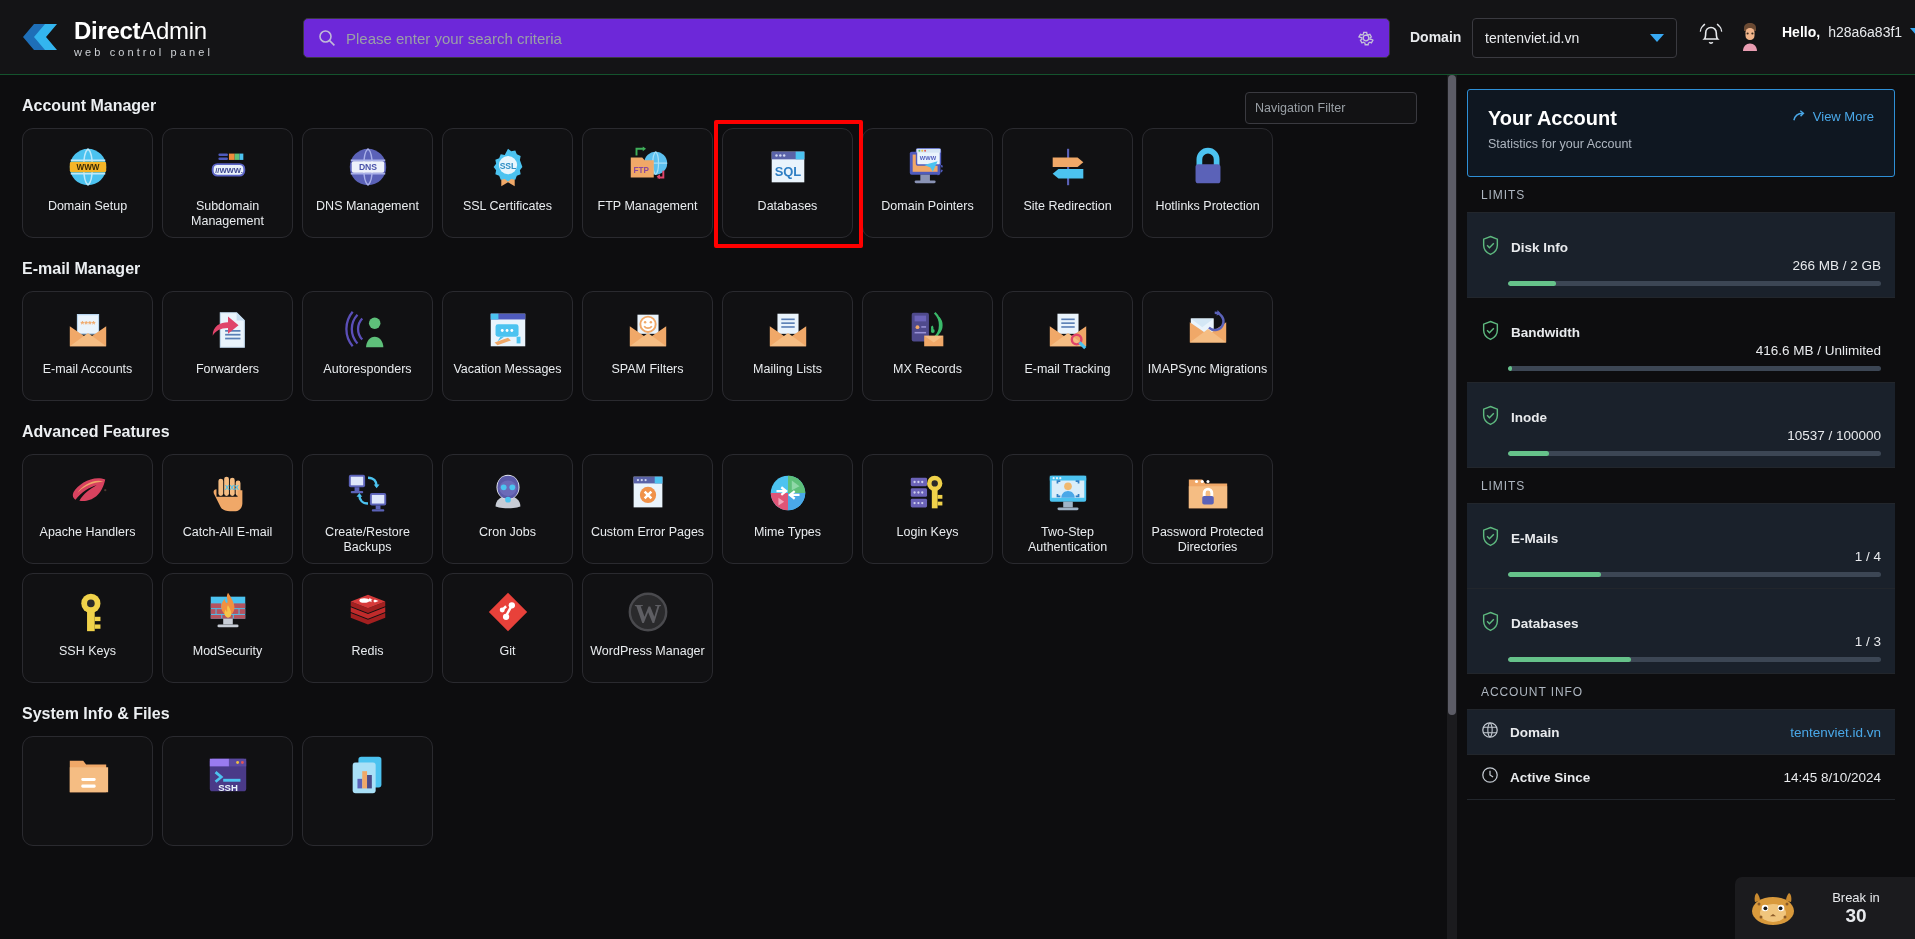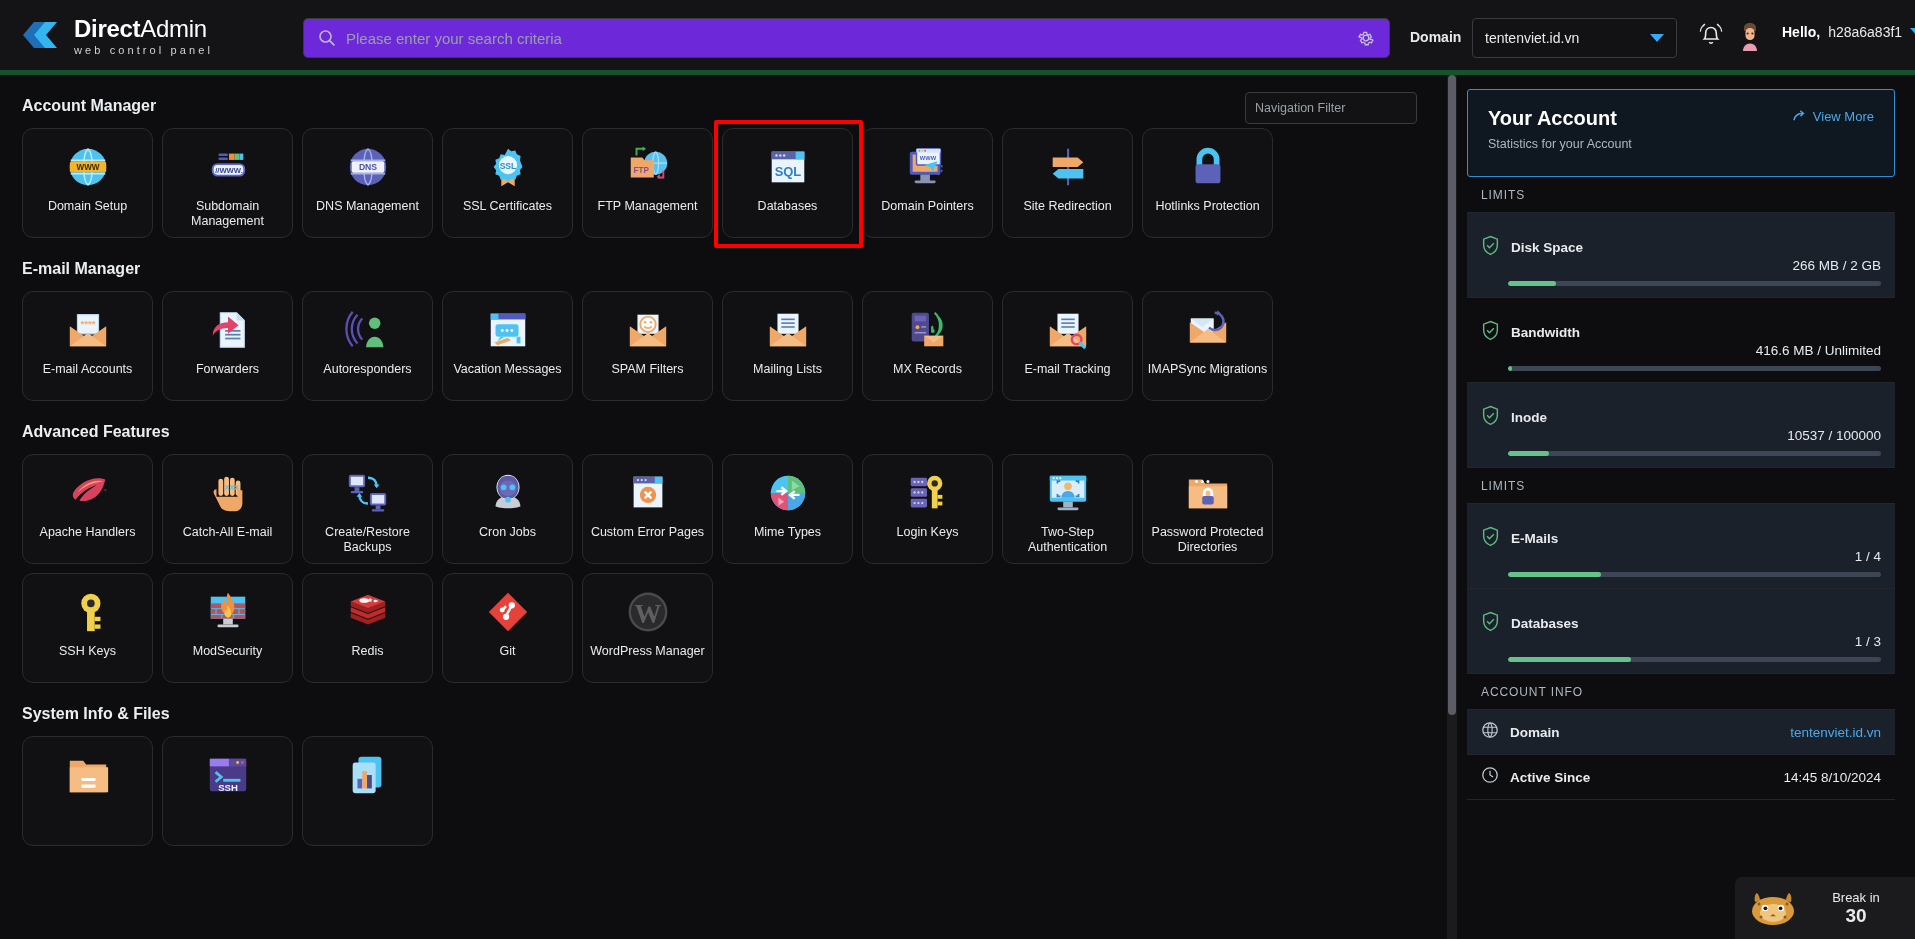--- a/index.html
+++ b/index.html
@@ -10,21 +10,21 @@
     color: #e8eaed;
     overflow: hidden;
   }
 
   
   .header {
     height: 75px;
     background: #141416;
     display: flex;
     align-items: center;
-    border-bottom: 5px solid #14532d;
+    border-bottom: 1px solid #14532d;
     position: relative;
   }
   .brand { display: flex; align-items: center; margin-left: 20px; width: 270px; }
   .brand-logo { width: 42px; height: 42px; flex: 0 0 42px; }
   .brand-text { margin-left: 12px; }
   .brand-title { font-size: 24px; font-weight: bold; letter-spacing: -0.3px; color: #ffffff; }
   .brand-title .thin { font-weight: 400; }
   .brand-sub {
     font-size: 11px; letter-spacing: 3.1px; color: #cfd2d6;
     margin-top: 1px;
@@ -711,21 +711,21 @@
     </div>
 
     <div class="sec-head">LIMITS</div>
     <div id="limits-root">
         <div class="stat-row alt">
           <div class="stat-top">
          <span class="shield"><svg width="19" height="21" viewBox="0 0 20 22">
                 <path d="M10 1.5l7.2 2.8v6.4c0 4.6-3.1 8-7.2 9.7-4.1-1.7-7.2-5.1-7.2-9.7V4.3z" fill="none" stroke="#5eb97f" stroke-width="1.5"></path>
                 <path d="M6.4 10.8l2.5 2.6 4.6-4.8" fill="none" stroke="#5eb97f" stroke-width="1.5"></path>
               </svg></span>
-         <span class="stat-name">Disk Space</span>
+         <span class="stat-name">Disk Info</span>
          <span class="stat-val">266 MB / 2 GB</span>
        </div>
        <div class="bar">
             <i style="width:13%"></i>
           </div>
         </div>
         <div class="stat-row plain">
           <div class="stat-top">
          <span class="shield"><svg width="19" height="21" viewBox="0 0 20 22">
                 <path d="M10 1.5l7.2 2.8v6.4c0 4.6-3.1 8-7.2 9.7-4.1-1.7-7.2-5.1-7.2-9.7V4.3z" fill="none" stroke="#5eb97f" stroke-width="1.5"></path>

